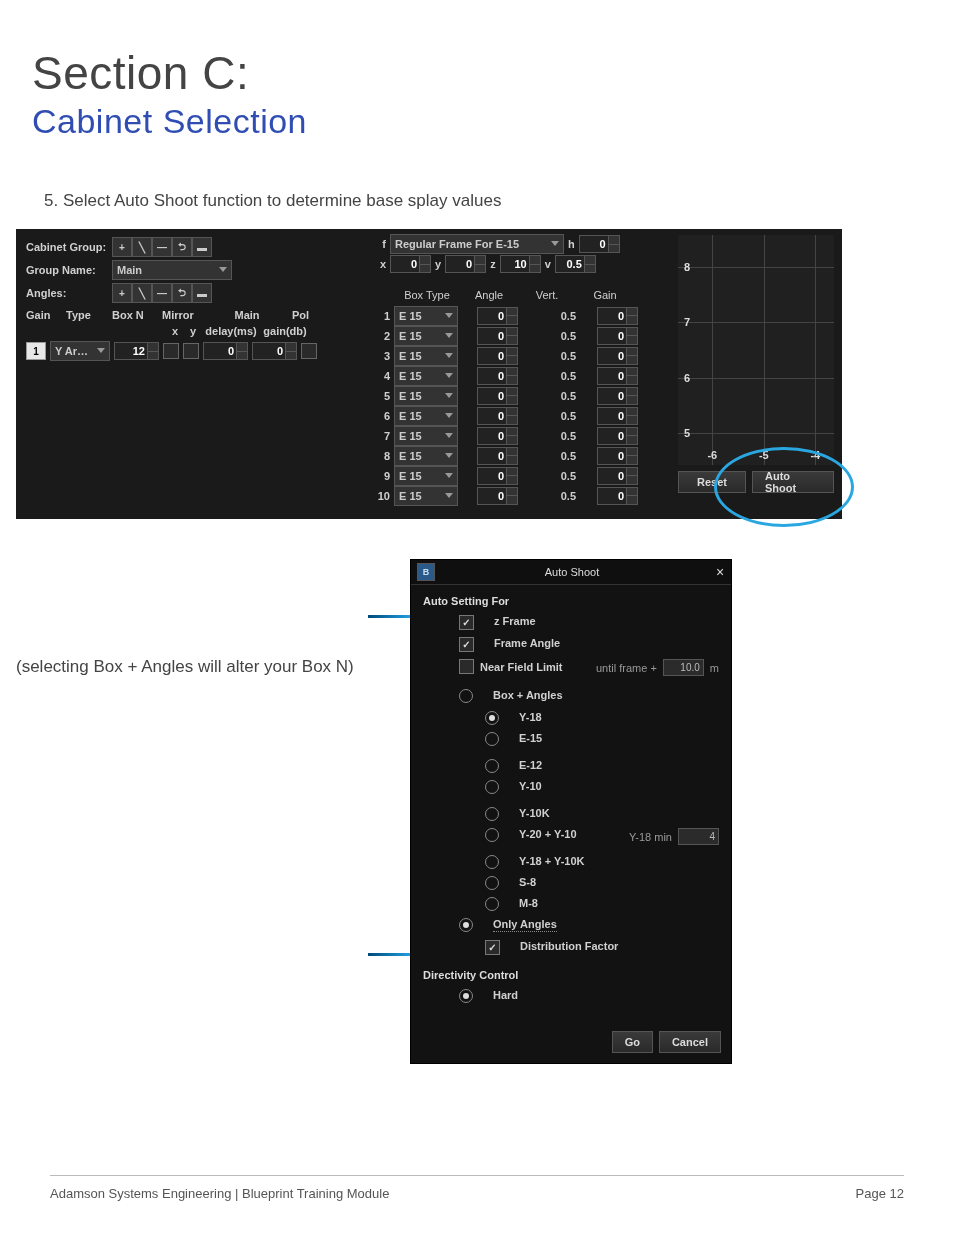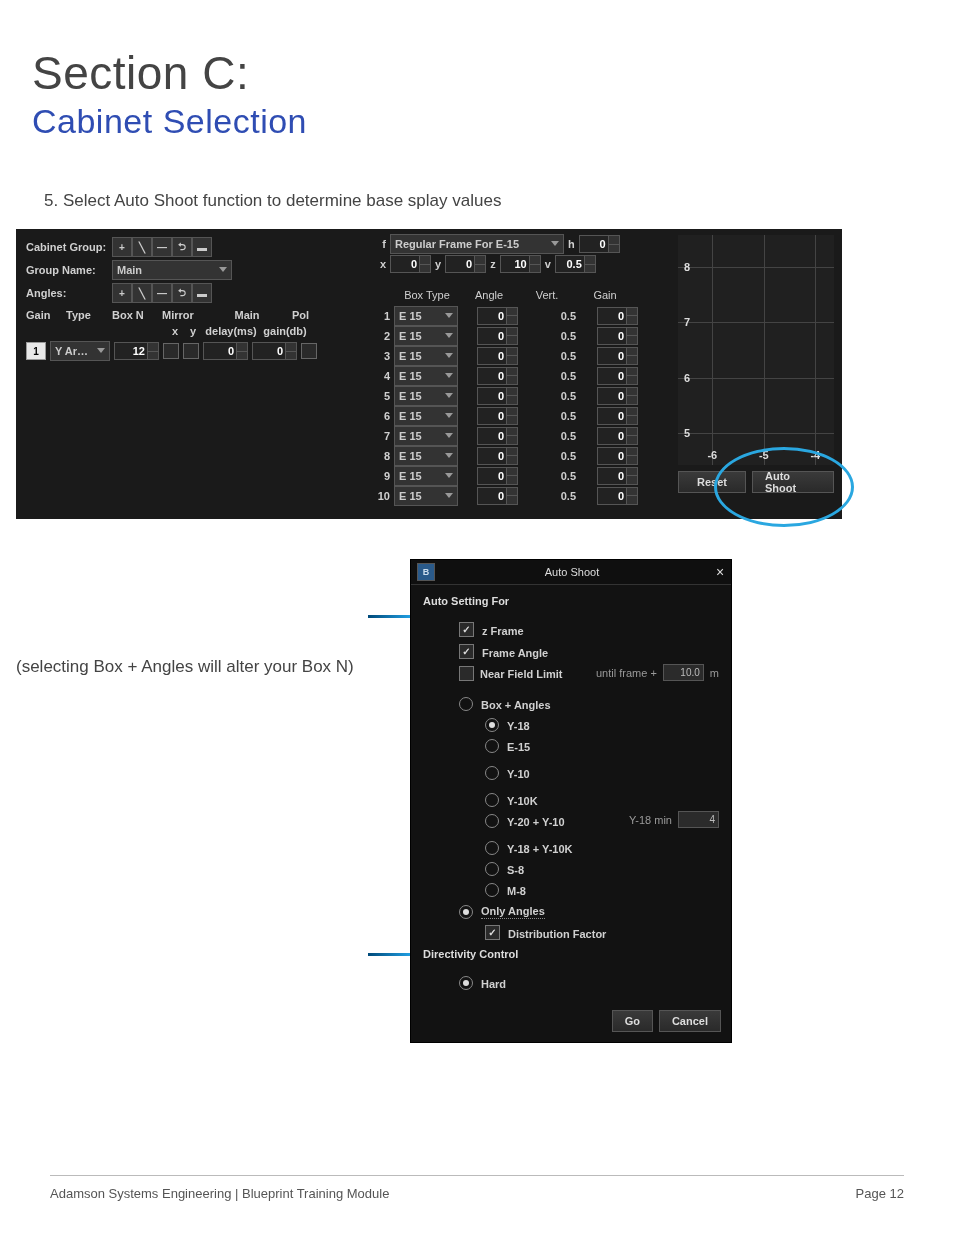--- a/index.html
+++ b/index.html
@@ -122,21 +122,21 @@
   .panelB-wrap{display:flex;gap:24px;margin-top:40px;align-items:flex-start;position:relative;margin-left:-16px}
   .panelB-text{flex:0 0 370px;padding-top:96px}
   .panelB{width:320px;background:#121212;color:var(--panel-text);font-size:11px;font-weight:bold;border:1px solid #000;position:relative}
   .pb-title{height:24px;background:#0f0f0f;display:flex;align-items:center;position:relative;border-bottom:1px solid #333}
   .pb-logo{width:16px;height:16px;background:#2a5a8a;margin-left:6px;border:1px solid #555;display:flex;align-items:center;justify-content:center;color:#cde;font-size:9px}
   .pb-title-text{flex:1;text-align:center;font-weight:normal;color:#ddd}
   .pb-close{width:22px;text-align:center;color:#ddd;font-size:14px;font-weight:normal}
   .pb-body{padding:10px 12px 10px 12px}
   .pb-heading{font-weight:bold;margin:0 0 8px 0;color:#ddd}
   .pb-indent{margin-left:36px}
-  .pb-row{display:flex;align-items:flex-end;height:22px;gap:8px}
+  .pb-row{display:flex;align-items:flex-start;height:22px;gap:20px}
   .ck{width:13px;height:13px;border:1px solid #777;background:#2a2a2a;display:inline-flex;align-items:center;justify-content:center;color:#ddd;font-size:10px;line-height:1}
   .ck.on::after{content:"✓"}
   .rad{width:12px;height:12px;border:1px solid #888;border-radius:50%;display:inline-flex;align-items:center;justify-content:center}
   .rad.on::after{content:"";width:6px;height:6px;background:#ddd;border-radius:50%}
   .pb-sub{margin-left:62px}
   .pb-sub .pb-row{height:21px}
   .pb-edge{display:flex;align-items:center;gap:6px}
   .pb-input{width:36px;height:15px;background:#2b2b2b;border:1px solid #555;color:#bbb;text-align:right;padding-right:3px;font-size:10px;display:inline-flex;align-items:center;justify-content:flex-end}
   .pb-footer{display:flex;justify-content:flex-end;gap:6px;padding:10px}
   .dash-underline{border-bottom:1px dotted #888;padding-bottom:1px}
@@ -598,20 +598,24 @@
                 <span class="rad on"></span>
                 <span>Y-18</span>
               </div>
               <div class="pb-row">
                 <span class="rad"></span>
                 <span>E-15</span>
               </div>
               <div style="height: 6px;"></div>
               <div class="pb-row">
                 <span class="rad"></span>
+                <span>E-12</span>
+              </div>
+              <div class="pb-row">
+                <span class="rad"></span>
                 <span>Y-10</span>
               </div>
               <div style="height: 6px;"></div>
               <div class="pb-row">
                 <span class="rad"></span>
                 <span>Y-10K</span>
               </div>
               <div class="pb-row">
                 <span class="rad"></span>
                 <span>Y-20 + Y-10</span>

